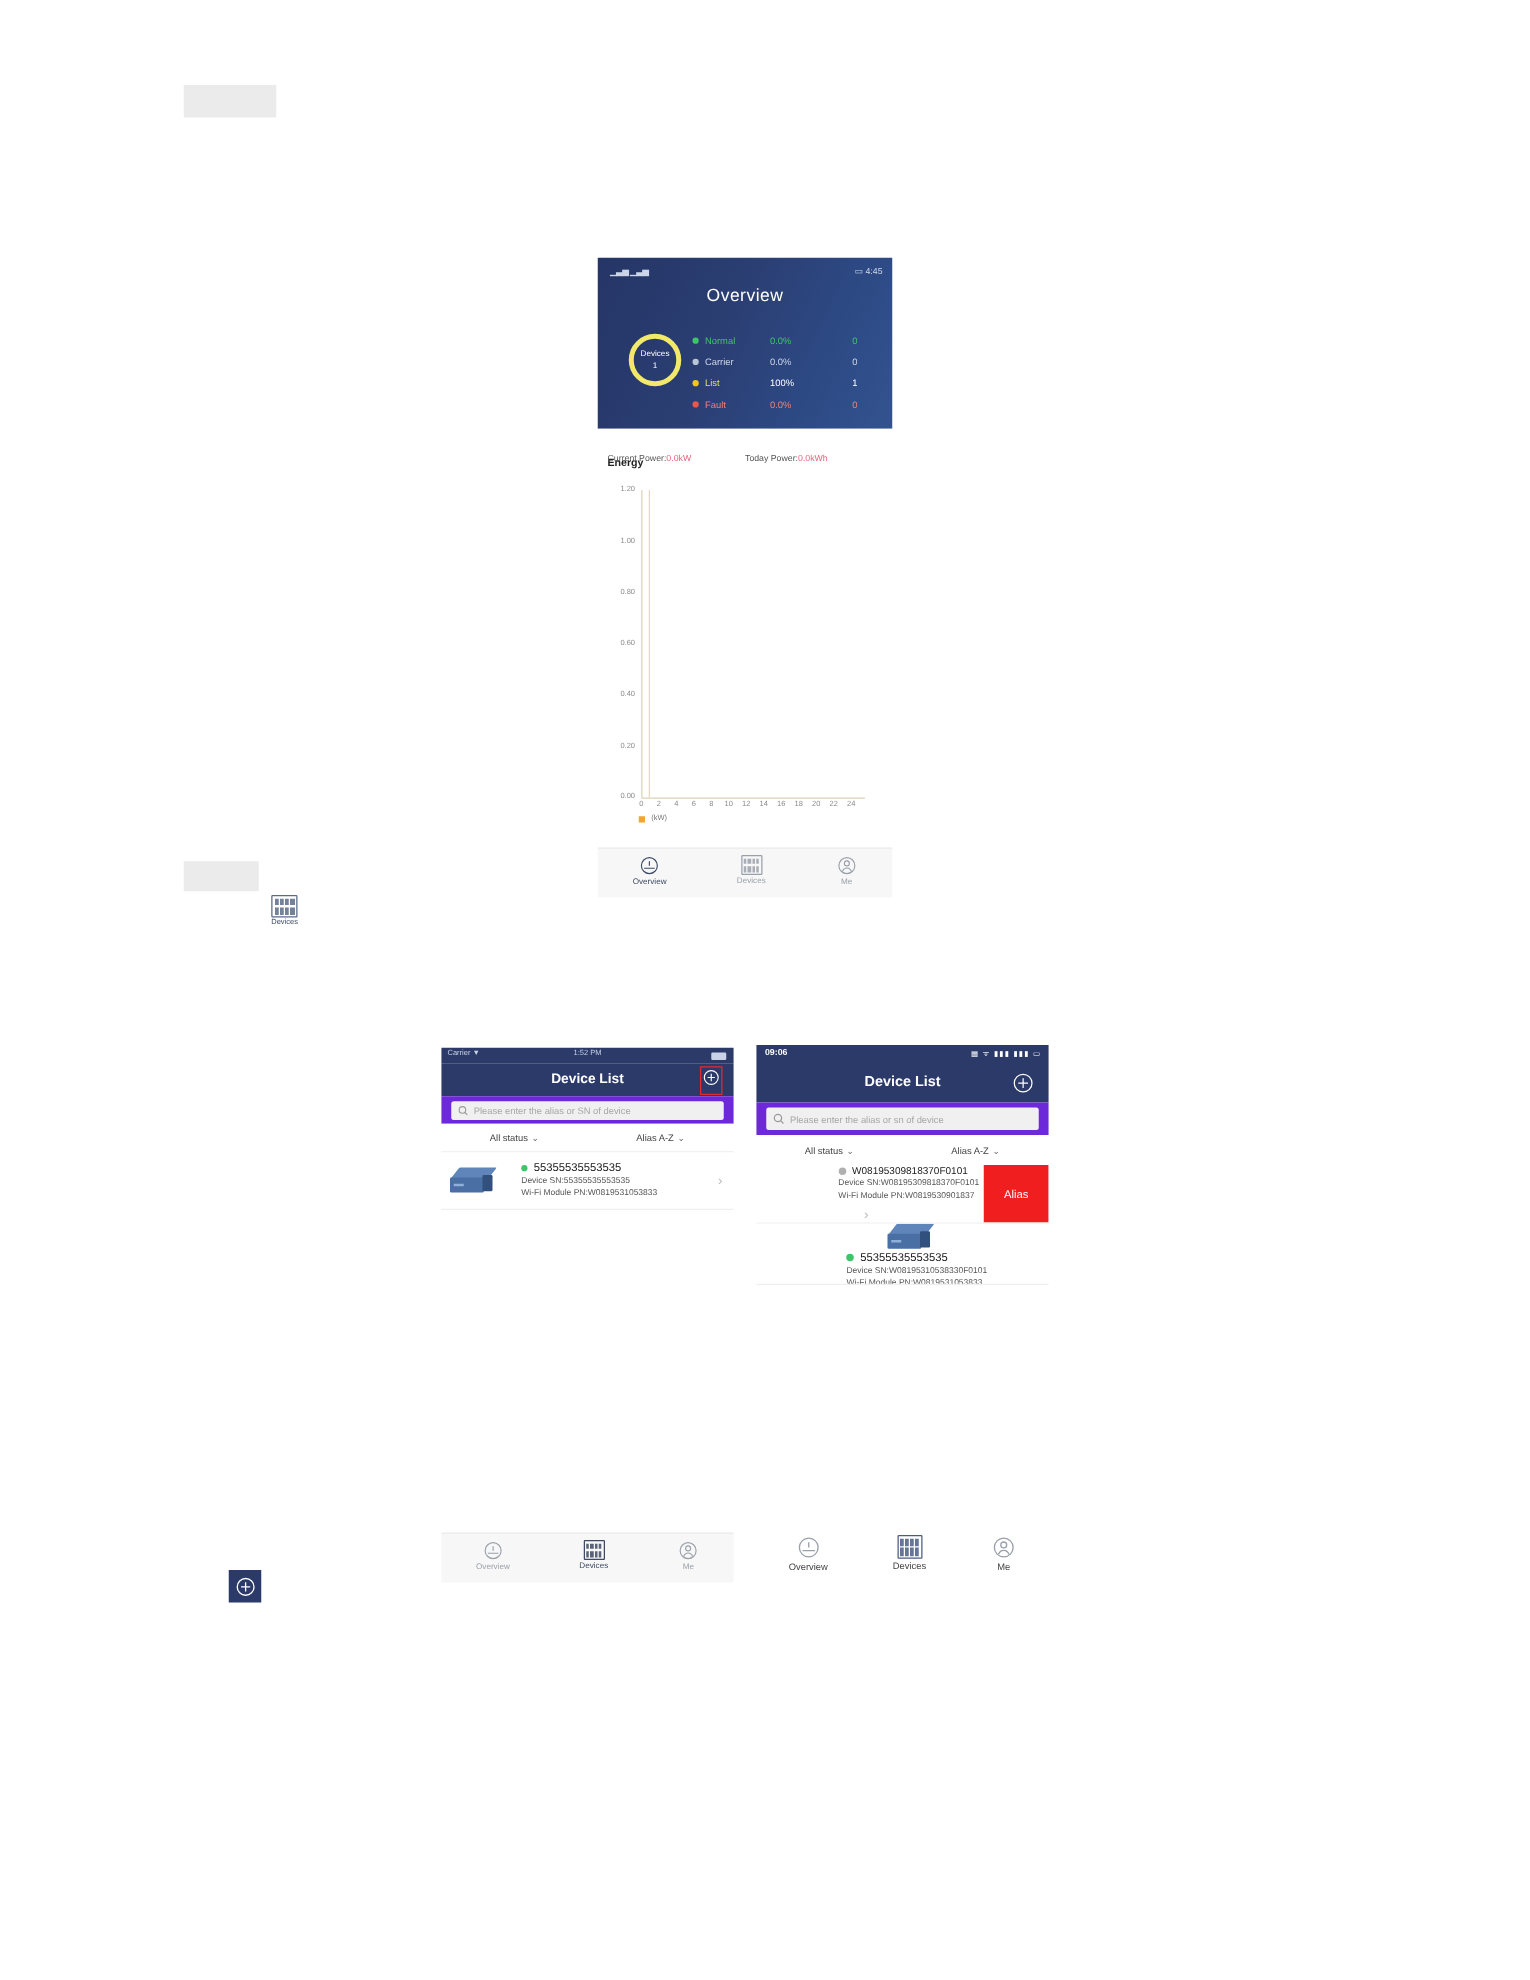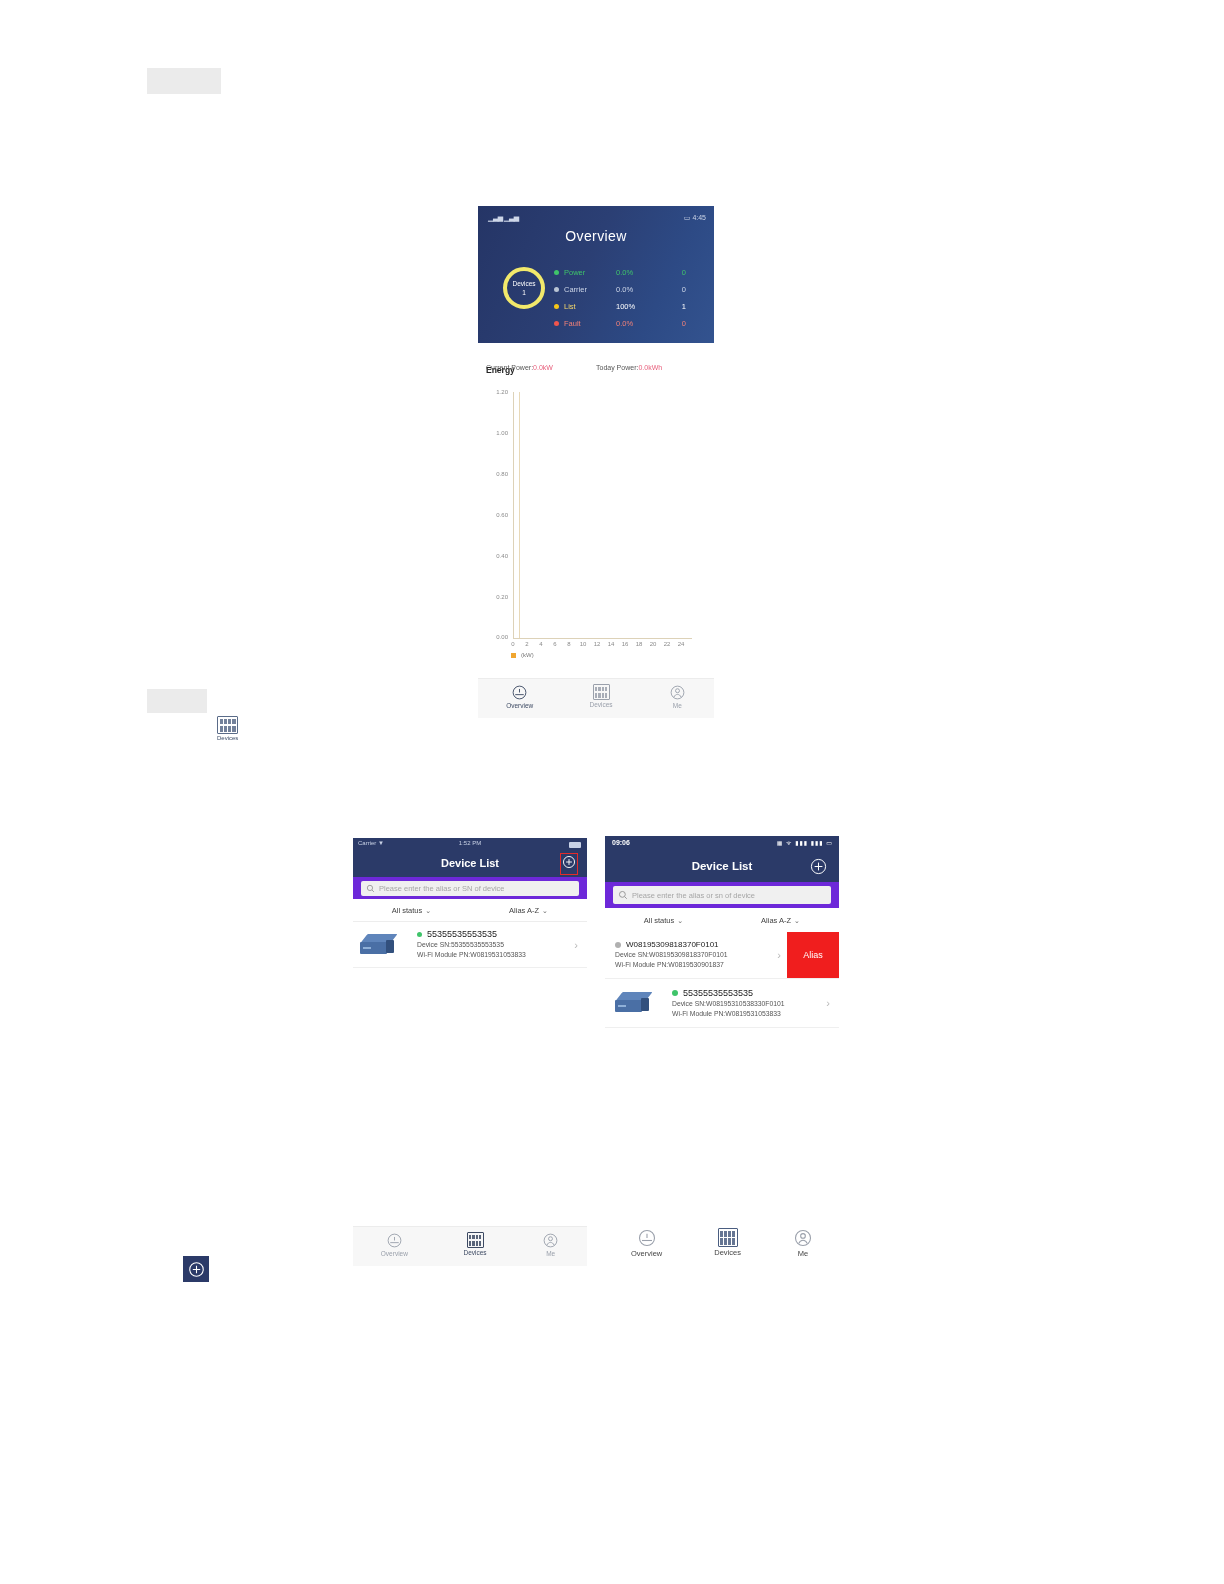--- a/index.html
+++ b/index.html
@@ -381,20 +381,21 @@
 
   .dev-row-swiped {
     position: relative;
     width: 234px;
     height: 46px;
     background: #fff;
     border-bottom: 1px solid #efefef;
     display: flex;
     align-items: center;
     overflow: hidden;
+    flex-direction: column;
   }
   .delete-btn {
     position: absolute;
     right: 0; top: 0;
     width: 52px; height: 46px;
     background: #f01e1e;
     color: #fff;
     font-size: 9px;
     display: flex;
     align-items: center;
@@ -440,21 +441,21 @@
     <div class="ov-title">Overview</div>
 
     <div class="ov-donut">
       <div>Devices</div>
       <div>1</div>
     </div>
 
     <div class="ov-stats">
       <div class="ov-row">
         <span class="ov-dot" style="background:#3fc46a"></span>
-        <span class="ov-label" style="color:#3fc46a">Power</span>
+        <span class="ov-label" style="color:#3fc46a">Normal</span>
         <span class="ov-pct" style="color:#3fc46a">0.0%</span>
         <span class="ov-cnt" style="color:#3fc46a">0</span>
       </div>
       <div class="ov-row">
         <span class="ov-dot" style="background:#b9c4d4"></span>
         <span class="ov-label" style="color:#cdd6e8">Carrier</span>
         <span class="ov-pct" style="color:#cdd6e8">0.0%</span>
         <span class="ov-cnt" style="color:#cdd6e8">0</span>
       </div>
       <div class="ov-row">

